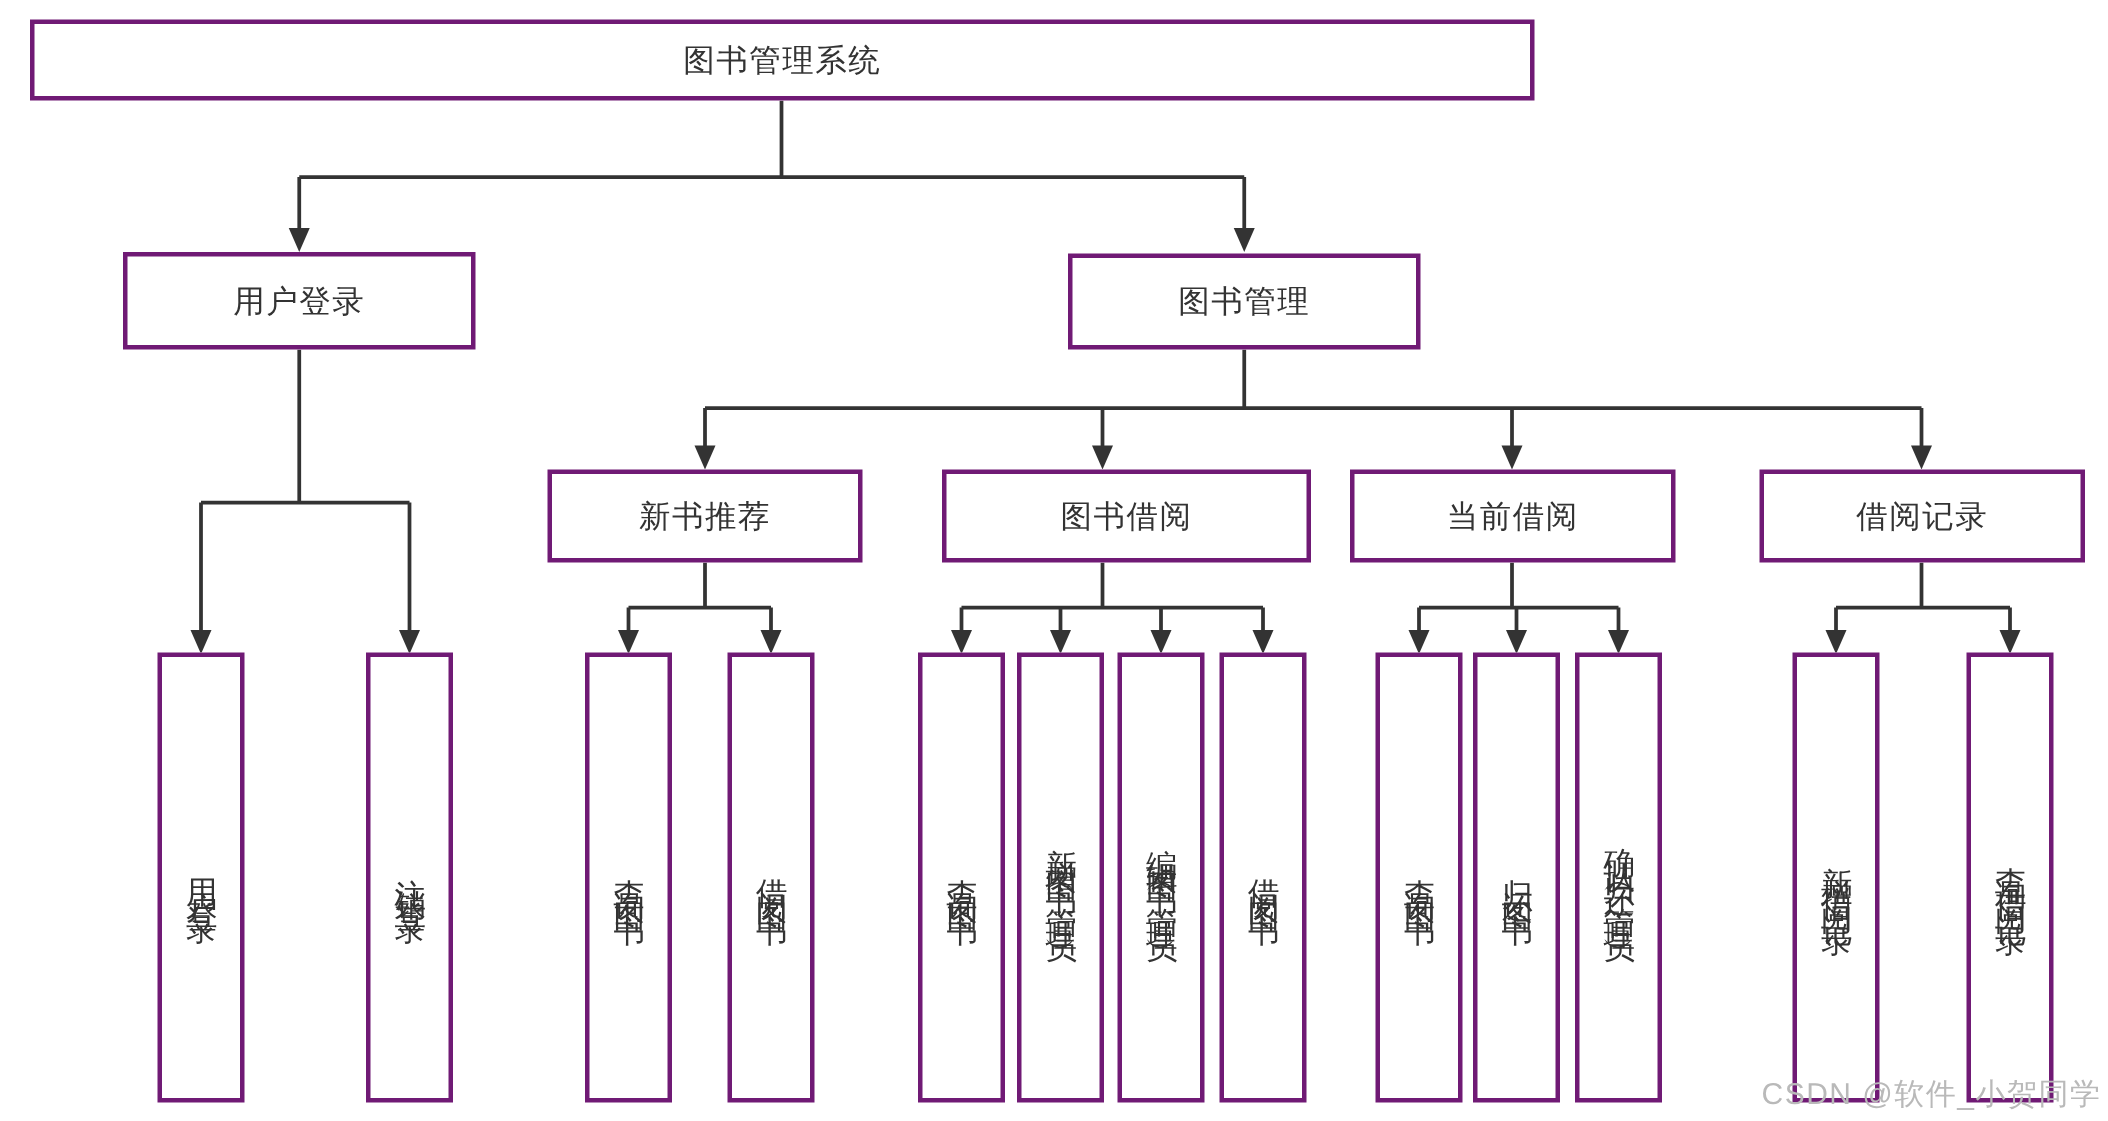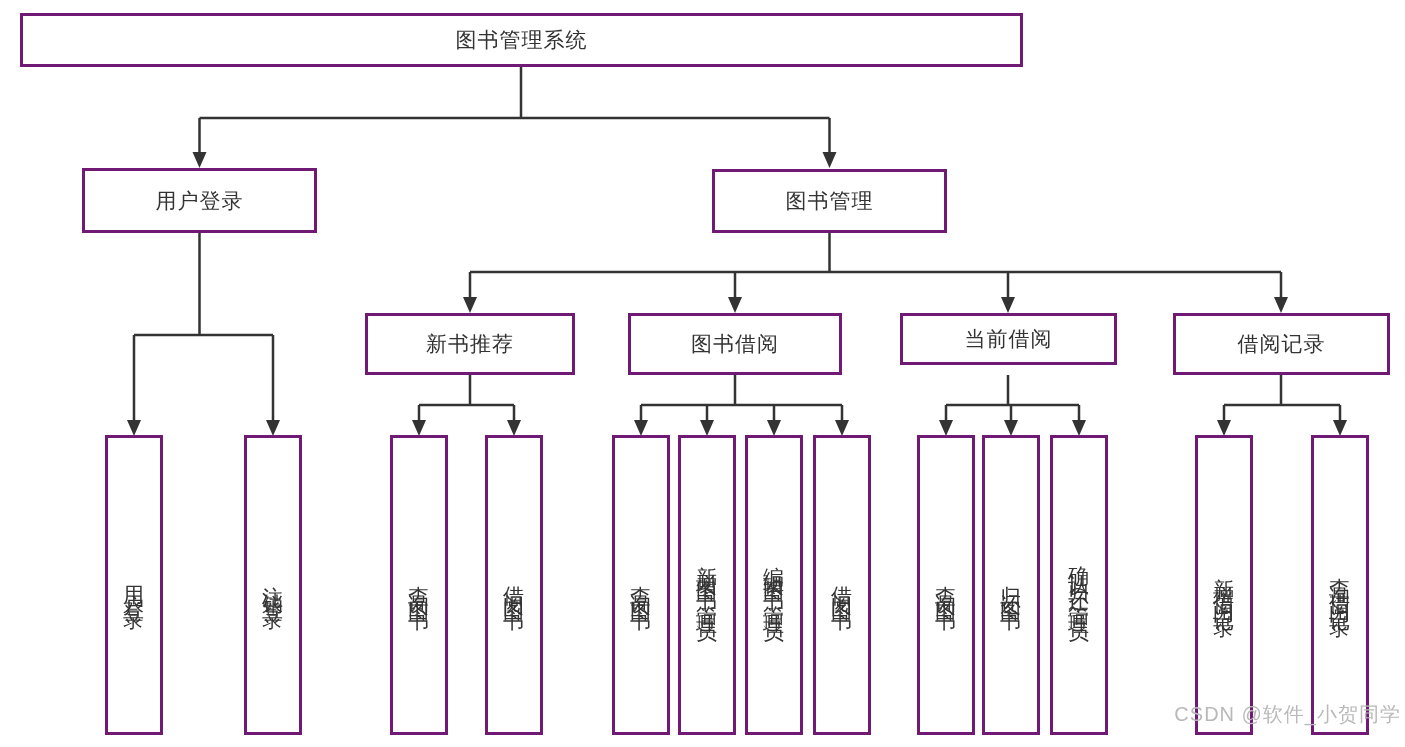--- a/index.html
+++ b/index.html
@@ -34,21 +34,21 @@
   .node.v {
     writing-mode: vertical-rl;
     text-orientation: mixed;
     letter-spacing: 8px;
     font-size: 21px;
     line-height: 1;
   }
   .watermark {
     position: absolute;
     right: 4px;
-    bottom: 19px;
+    bottom: 4px;
     color: #b9b9b9;
     font-size: 20px;
     letter-spacing: 1px;
     z-index: 5;
     white-space: nowrap;
   }
 </style>
 </head>
 <body>
 
@@ -84,22 +84,22 @@
       M1217 420 H1231 L1224 436 Z
       M1333 420 H1347 L1340 436 Z"></path>
   </svg>
 
   <div class="node" style="left:20px; top:13px; width:1003px; height:54px">图书管理系统</div>
 
   <div class="node" style="left:82px; top:168px; width:235px; height:65px">用户登录</div>
   <div class="node" style="left:712px; top:169px; width:235px; height:64px">图书管理</div>
 
   <div class="node" style="left:365px; top:313px; width:210px; height:62px">新书推荐</div>
-  <div class="node" style="left:628px; top:313px; width:214px; height:62px">图书借阅</div>
-  <div class="node" style="left:900px; top:313px; width:217px; height:52px">当前借阅</div>
+  <div class="node" style="left:628px; top:313px; width:246px; height:62px">图书借阅</div>
+  <div class="node" style="left:900px; top:313px; width:217px; height:62px">当前借阅</div>
   <div class="node" style="left:1173px; top:313px; width:217px; height:62px">借阅记录</div>
 
   <div class="node v" style="left:105px; top:435px; width:58px; height:300px">用户登录</div>
   <div class="node v" style="left:244px; top:435px; width:58px; height:300px">注销登录</div>
 
   <div class="node v" style="left:390px; top:435px; width:58px; height:300px">查询图书</div>
   <div class="node v" style="left:485px; top:435px; width:58px; height:300px">借阅图书</div>
 
   <div class="node v" style="left:612px; top:435px; width:58px; height:300px">查询图书</div>
   <div class="node v" style="left:678px; top:435px; width:58px; height:300px">新增图书（管理员）</div>

